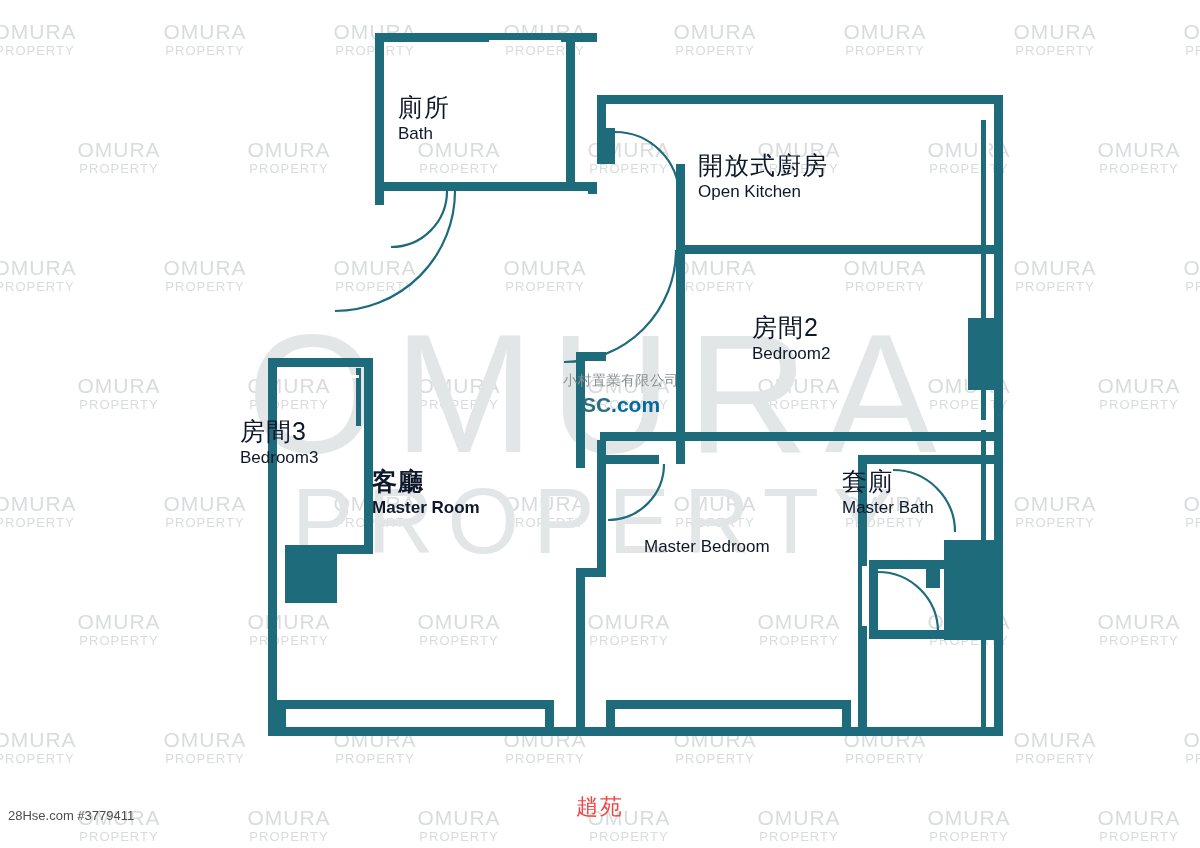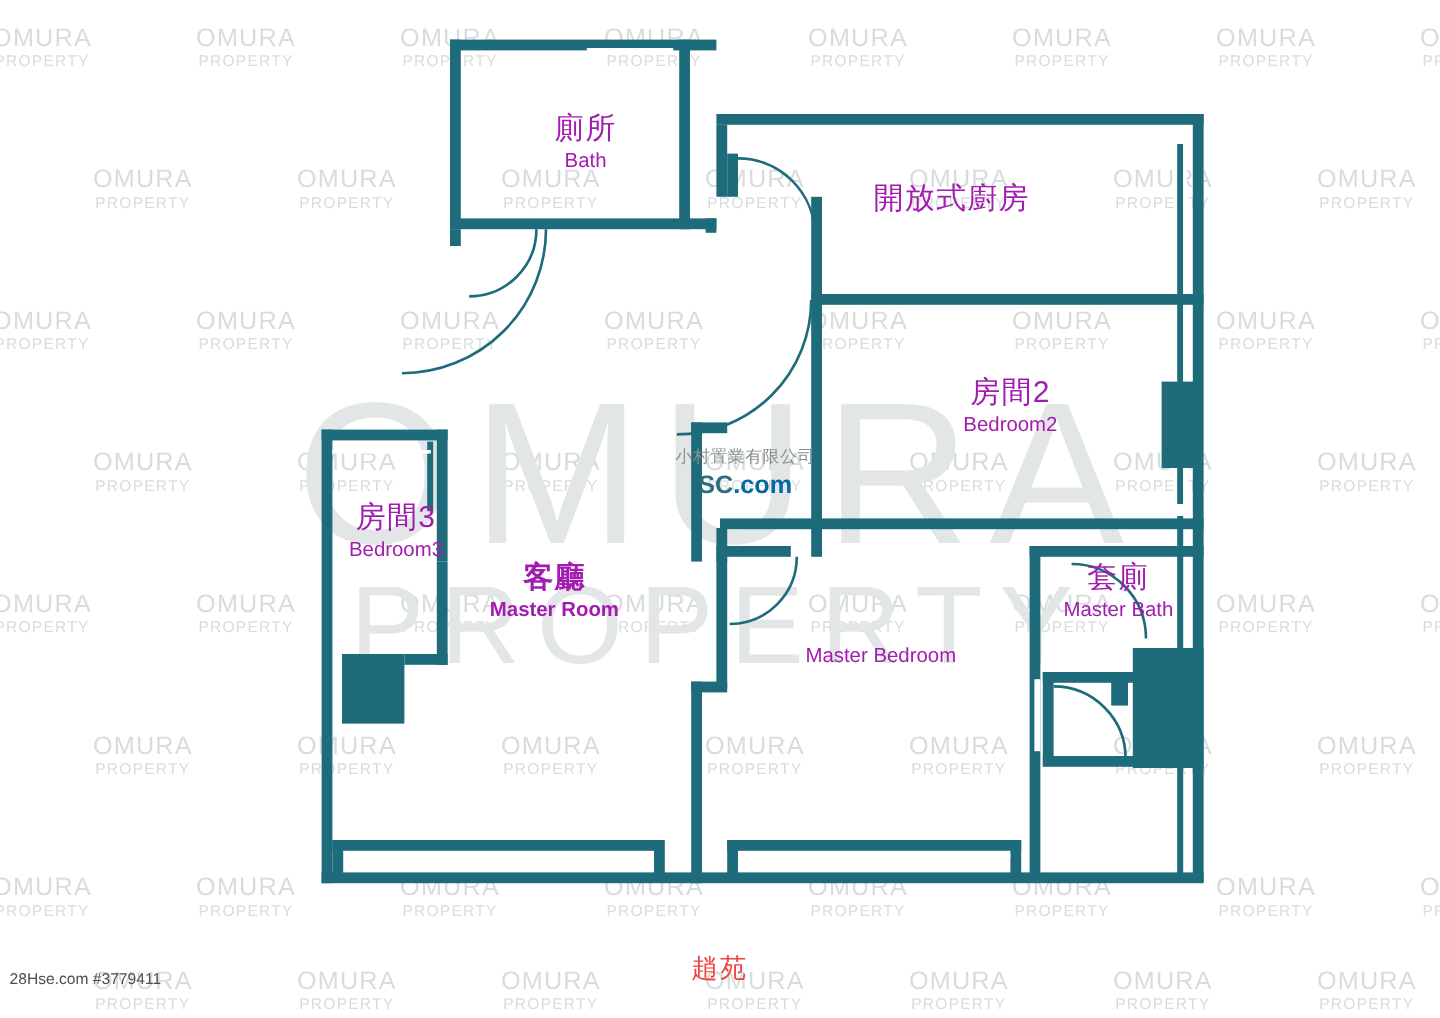--- a/index.html
+++ b/index.html
@@ -40,22 +40,21 @@
   }
   .wm-big .b1{font-size:168px;letter-spacing:16px;line-height:0.95;}
   .wm-big .b2{font-size:92px;letter-spacing:14px;line-height:1.0;}
 
   
   #plan{position:absolute;left:0;top:0;width:1200px;height:848px;}
 
   
   .room{
     position:absolute;
-    text-align:center;
-    color:#a21caf;
+    color:#0f172a;
     pointer-events:none;
     white-space:nowrap;
   }
   .room .zh{font-size:25px;line-height:1.25;letter-spacing:1px;}
   .room .en{font-size:17px;line-height:1.3;}
 
   
   #title{
     position:absolute;
     left:0;right:0;
@@ -420,20 +419,21 @@
     </g>
   </svg>
 
   <div id="rooms">
       <div class="room" style="left: 398px; top: 92px; width: 180px;">
         <div class="zh">廁所</div>
         <div class="en">Bath</div>
       </div>
       <div class="room" style="left: 698px; top: 150px; width: 190px;">
         <div class="zh">開放式廚房</div>
+        <div class="en">Open Kitchen</div>
       </div>
       <div class="room" style="left: 752px; top: 312px; width: 180px;">
         <div class="zh">房間2</div>
         <div class="en">Bedroom2</div>
       </div>
       <div class="room" style="left: 240px; top: 416px; width: 180px;">
         <div class="zh">房間3</div>
         <div class="en">Bedroom3</div>
       </div>
       <div class="room" style="left: 372px; top: 466px; width: 180px; font-weight: bold;">

